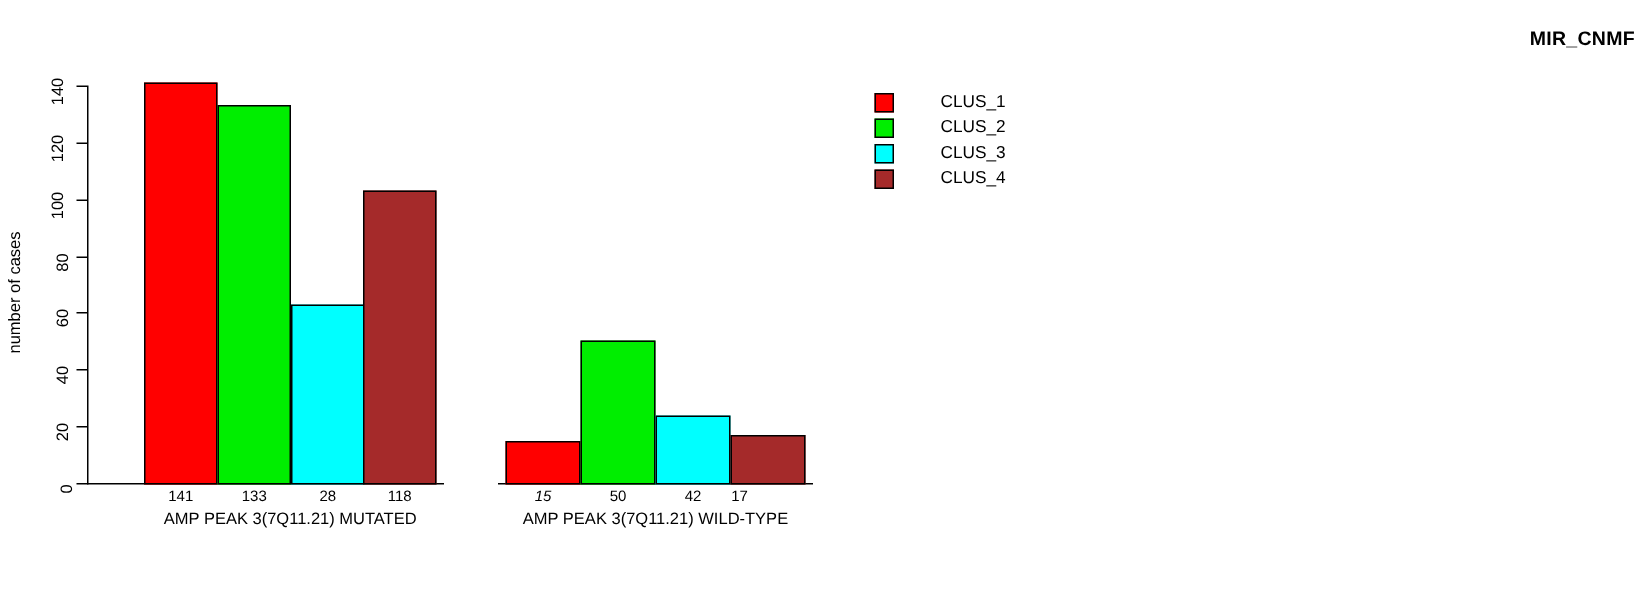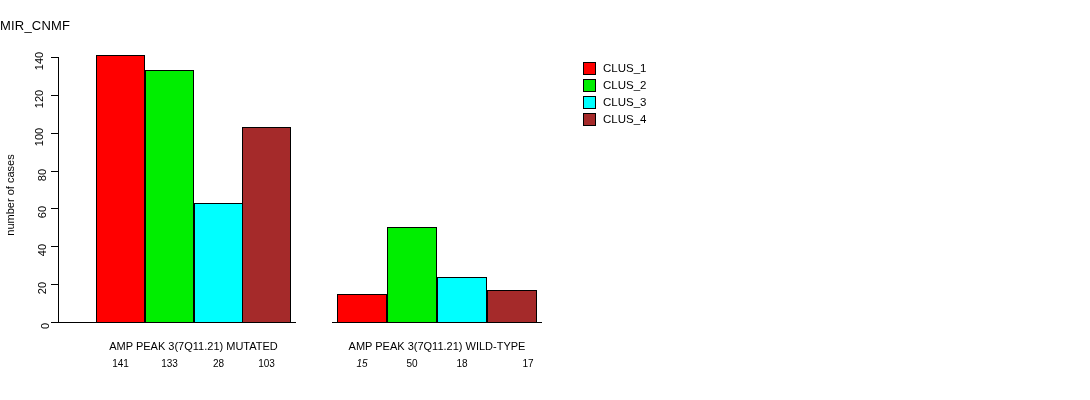--- a/index.html
+++ b/index.html
@@ -20,23 +20,23 @@
     left: 0; top: 0;
     width: 1090px;
     height: 400px;
   }
   
   .chart-title {
     position: absolute;
     left: 0;
     top: 18px;
     width: 1090px;
-    text-align: left;
+    text-align: right;
     font-size: 13px;
-    font-weight: normal;
+    font-weight: bold;
     letter-spacing: 0.2px;
     white-space: nowrap;
   }
   
   .chart-title span { display: inline-block; transform: translateX(0px); }
 
   
   .y-axis-line {
     position: absolute;
     left: 58px;
@@ -94,21 +94,20 @@
     position: absolute;
     box-sizing: border-box;
     border: 1px solid #000000;
   }
   .bar-value {
     position: absolute;
     top: 326px;
     font-size: 10px;
     text-align: center;
     white-space: nowrap;
-    margin-top: 32px;
   }
   .group-label {
     position: absolute;
     top: 340px;
     font-size: 11px;
     text-align: center;
     white-space: nowrap;
   }
   .footer-note {
     position: absolute;
@@ -125,20 +124,21 @@
   .legend {
     position: absolute;
     left: 583px;
     top: 60px;
   }
   .legend-row {
     position: relative;
     height: 17px;
     display: flex;
     align-items: center;
+    gap: 24px;
   }
   .legend-swatch {
     width: 13px;
     height: 13px;
     box-sizing: border-box;
     border: 1px solid #000000;
     margin-right: 7px;
   }
   .legend-label {
     font-size: 11.5px;
@@ -189,26 +189,26 @@
       <div class="bar" title="CLUS_4: 103" style="left: 242px; width: 49px; top: 127px; height: 196px; background: rgb(165, 42, 42);"></div>
       <div class="bar" title="CLUS_1: 15" style="left: 337px; width: 50px; top: 294px; height: 29px; background: rgb(255, 0, 0);"></div>
       <div class="bar" title="CLUS_2: 50" style="left: 387px; width: 50px; top: 227px; height: 96px; background: rgb(0, 238, 0);"></div>
       <div class="bar" title="CLUS_3: 24" style="left: 437px; width: 50px; top: 277px; height: 46px; background: rgb(0, 255, 255);"></div>
       <div class="bar" title="CLUS_4: 17" style="left: 487px; width: 50px; top: 290px; height: 33px; background: rgb(165, 42, 42);"></div>
     </div>
   <div id="labels-layer">
       <div class="bar-value" style="left: 96px; width: 49px;">141</div>
       <div class="bar-value" style="left: 145px; width: 49px;">133</div>
       <div class="bar-value" style="left: 194px; width: 49px;">28</div>
-      <div class="bar-value" style="left: 242px; width: 49px;">103</div>
+      <div class="bar-value" style="left: 242px; width: 49px;">118</div>
       <div class="group-label" style="left: 33.5px; width: 320px;">AMP PEAK 3(7Q11.21) MUTATED</div>
       <div class="bar-value" style="left: 337px; width: 50px; font-style: italic;">15</div>
       <div class="bar-value" style="left: 387px; width: 50px;">50</div>
-      <div class="bar-value" style="left: 437px; width: 50px;">18</div>
-      <div class="bar-value" style="left: 503px; width: 50px;">17</div>
+      <div class="bar-value" style="left: 437px; width: 50px;">42</div>
+      <div class="bar-value" style="left: 468px; width: 50px;">17</div>
       <div class="group-label" style="left: 277px; width: 320px;">AMP PEAK 3(7Q11.21) WILD-TYPE</div>
     </div>
 
   <div class="legend" id="legend">
       <div class="legend-row">
         <span class="legend-swatch" style="background: rgb(255, 0, 0);"></span>
         <span class="legend-label">CLUS_1</span>
       </div>
       <div class="legend-row">
         <span class="legend-swatch" style="background: rgb(0, 238, 0);"></span>

